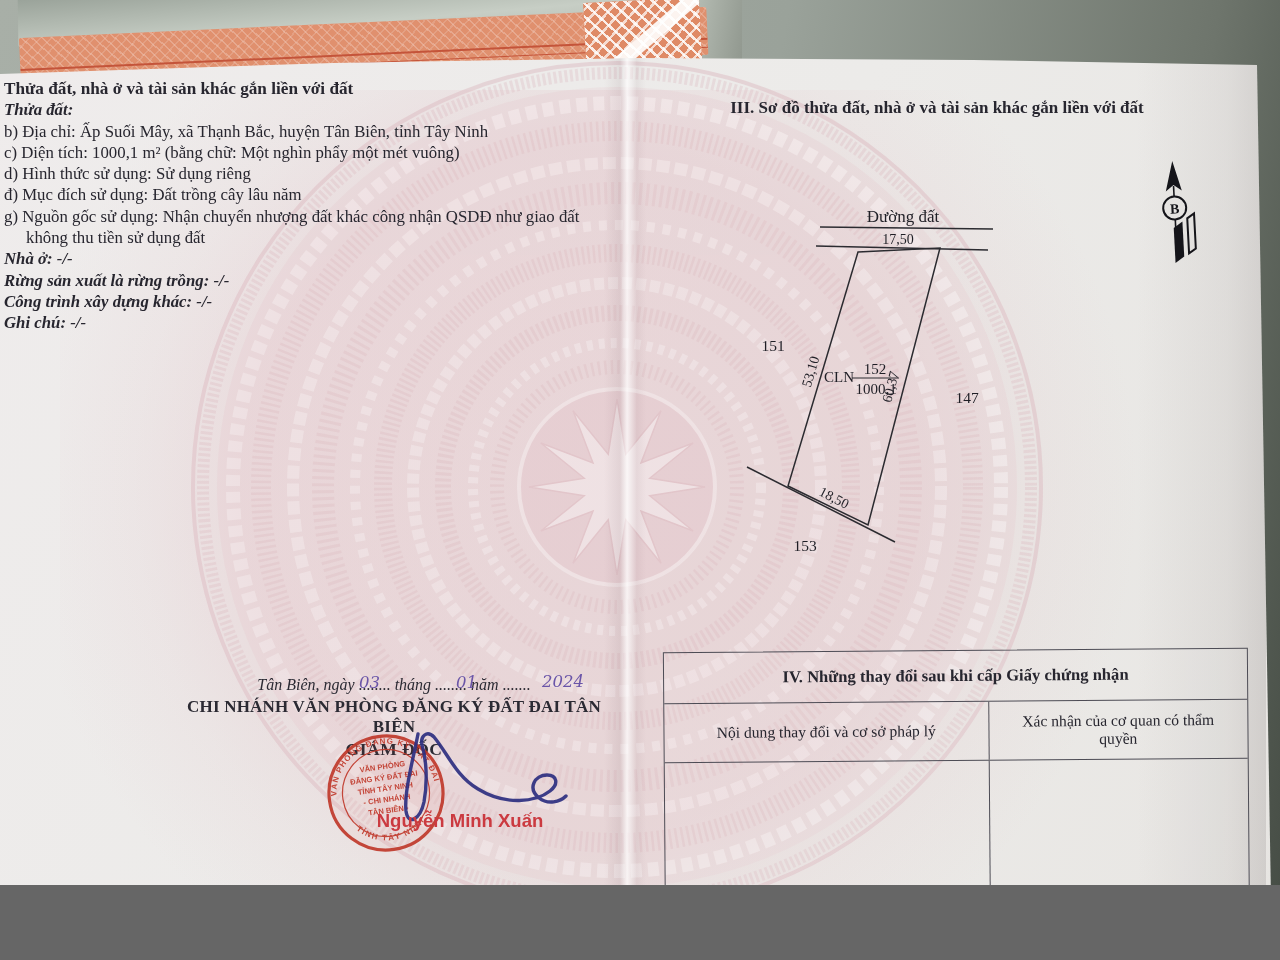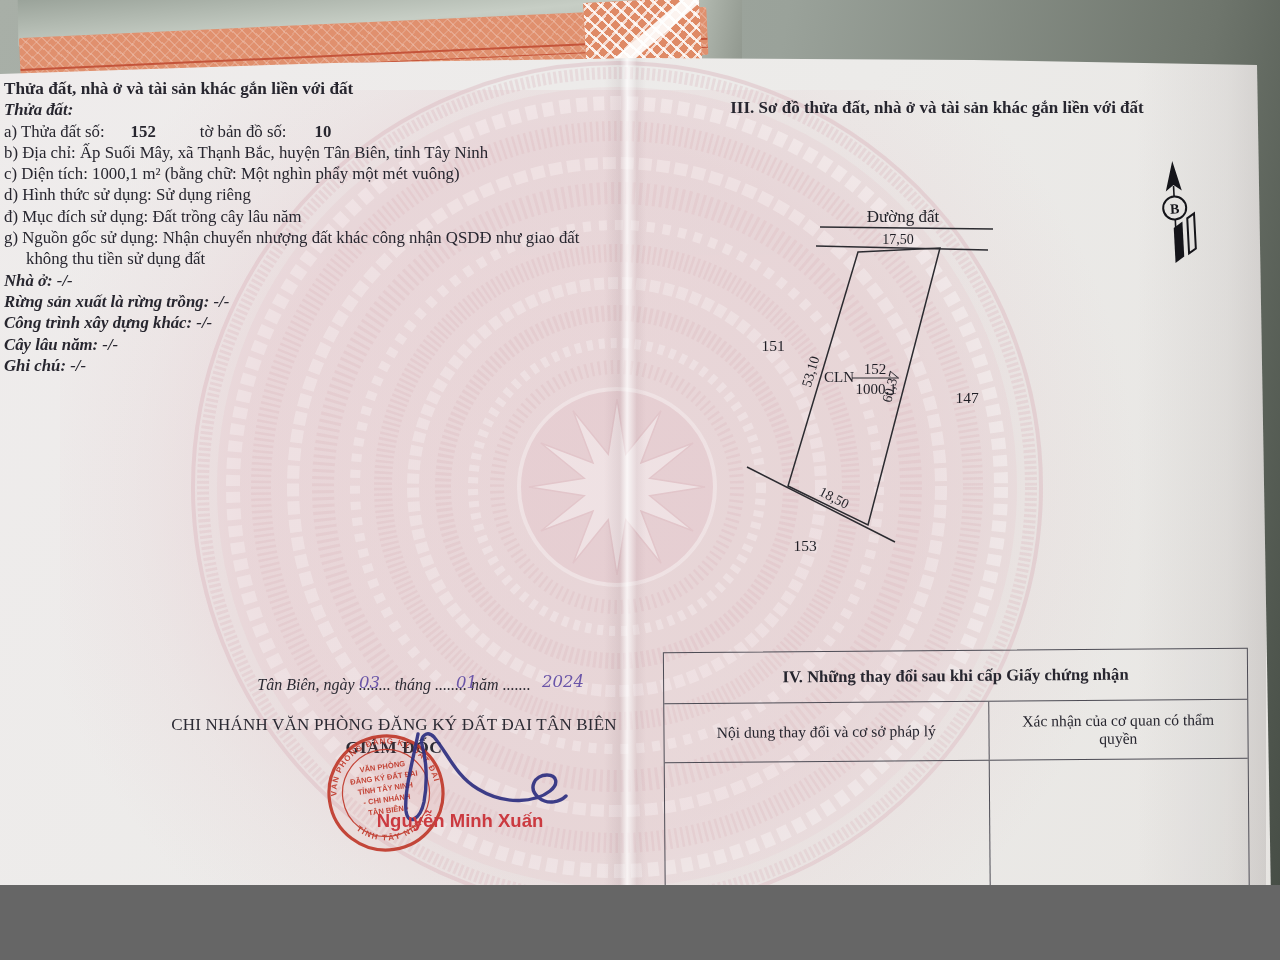--- a/index.html
+++ b/index.html
@@ -42,21 +42,21 @@
   .sec2 .ind{padding-left:22px;}
   .b{font-weight:bold;}
   .sp1{display:inline-block;width:26px;}
   .sp2{display:inline-block;width:44px;}
   .sp3{display:inline-block;width:28px;}
   .sec3h{left:652px;top:98px;width:570px;text-align:center;font-weight:bold;font-size:17px;color:#27262f;}
   
   .signing{left:168px;top:676px;width:452px;text-align:center;color:#2b2a33;}
   .dateline{font-style:italic;font-size:16px;position:relative;}
   .hw{font-family:"DejaVu Serif",serif;font-style:italic;color:#6a55a8;font-size:16.5px;padding:0 1px;}
-  .office{font-weight:normal;font-size:17px;margin-top:21px;letter-spacing:.2px;}
+  .office{font-weight:bold;font-size:17px;margin-top:3px;letter-spacing:.2px;}
   .gdoc{font-weight:bold;font-size:17.5px;margin-top:2px;letter-spacing:.5px;}
   .signer{left:325px;top:810px;width:270px;text-align:center;color:#cb3a40;
           font-family:"Liberation Sans",sans-serif;font-weight:bold;font-size:18.5px;}
   
   .tbl{left:664px;top:650px;width:583px;height:293px;border:1.3px solid #4d4c55;
        transform:rotate(-.45deg);color:#27262f;display:flex;flex-direction:column;background:rgba(255,255,255,.06);}
   .tbl-title{flex:0 0 50px;display:flex;align-items:center;justify-content:center;
        font-weight:bold;font-size:16.6px;border-bottom:1.3px solid #4d4c55;}
   .tbl-head{flex:0 0 58px;display:flex;border-bottom:1.3px solid #4d4c55;font-size:15.6px;}
   .tbl-body{flex:1;display:flex;}
@@ -102,33 +102,29 @@
       <polygon fill="#ffffff" opacity=".9" stroke="#d9aeb6" stroke-width="1.5" points="0,-88 8.8,-32.8 44,-76.2 24,-24 76.2,-44 32.8,-8.8 88,0 32.8,8.8 76.2,44 24,24 44,76.2 8.8,32.8 0,88 -8.8,32.8 -44,76.2 -24,24 -76.2,44 -32.8,8.8 -88,0 -32.8,-8.8 -76.2,-44 -24,-24 -44,-76.2 -8.8,-32.8"></polygon>
     </svg>
 
     <div class="abs tint"></div>
     <div class="abs fold"></div>
     <div class="abs shade-right"></div>
 
     <div class="abs sec2">
       <div class="h">Thửa đất, nhà ở và tài sản khác gắn liền với đất</div>
       <div class="hi">Thửa đất:</div>
-      <div>
-        <span>a) Thửa đất số:</span><span class="sp1"></span><span class="b">152</span><span class="sp2"></span><span>tờ bản đồ số:</span><span class="sp3"></span><span class="b">10</span>
-      </div>
       <div>b) Địa chỉ: Ấp Suối Mây, xã Thạnh Bắc, huyện Tân Biên, tỉnh Tây Ninh</div>
       <div>c) Diện tích: 1000,1 m² (bằng chữ: Một nghìn phẩy một mét vuông)</div>
       <div>d) Hình thức sử dụng: Sử dụng riêng</div>
       <div>đ) Mục đích sử dụng: Đất trồng cây lâu năm</div>
       <div>g) Nguồn gốc sử dụng: Nhận chuyển nhượng đất khác công nhận QSDĐ như giao đất</div>
       <div class="ind">không thu tiền sử dụng đất</div>
       <div class="hi">Nhà ở: -/-</div>
       <div class="hi">Rừng sản xuất là rừng trồng: -/-</div>
       <div class="hi">Công trình xây dựng khác: -/-</div>
-      <div class="hi">Cây lâu năm: -/-</div>
       <div class="hi">Ghi chú: -/-</div>
     </div>
 
     <div class="abs sec3h">III. Sơ đồ thửa đất, nhà ở và tài sản khác gắn liền với đất</div>
 
     <svg class="abs" style="left:735px;top:195px" width="330" height="375" viewBox="0 0 330 375" font-family="Liberation Serif, serif" fill="#1f1f26">
       <text x="168" y="27" font-size="17" text-anchor="middle">Đường đất</text>
       <line x1="85" y1="32" x2="258" y2="34" stroke="#2b2b30" stroke-width="1.5"></line>
       <line x1="81" y1="51" x2="253" y2="55" stroke="#2b2b30" stroke-width="1.5"></line>
       <text x="163" y="49" font-size="14" text-anchor="middle">17,50</text>

